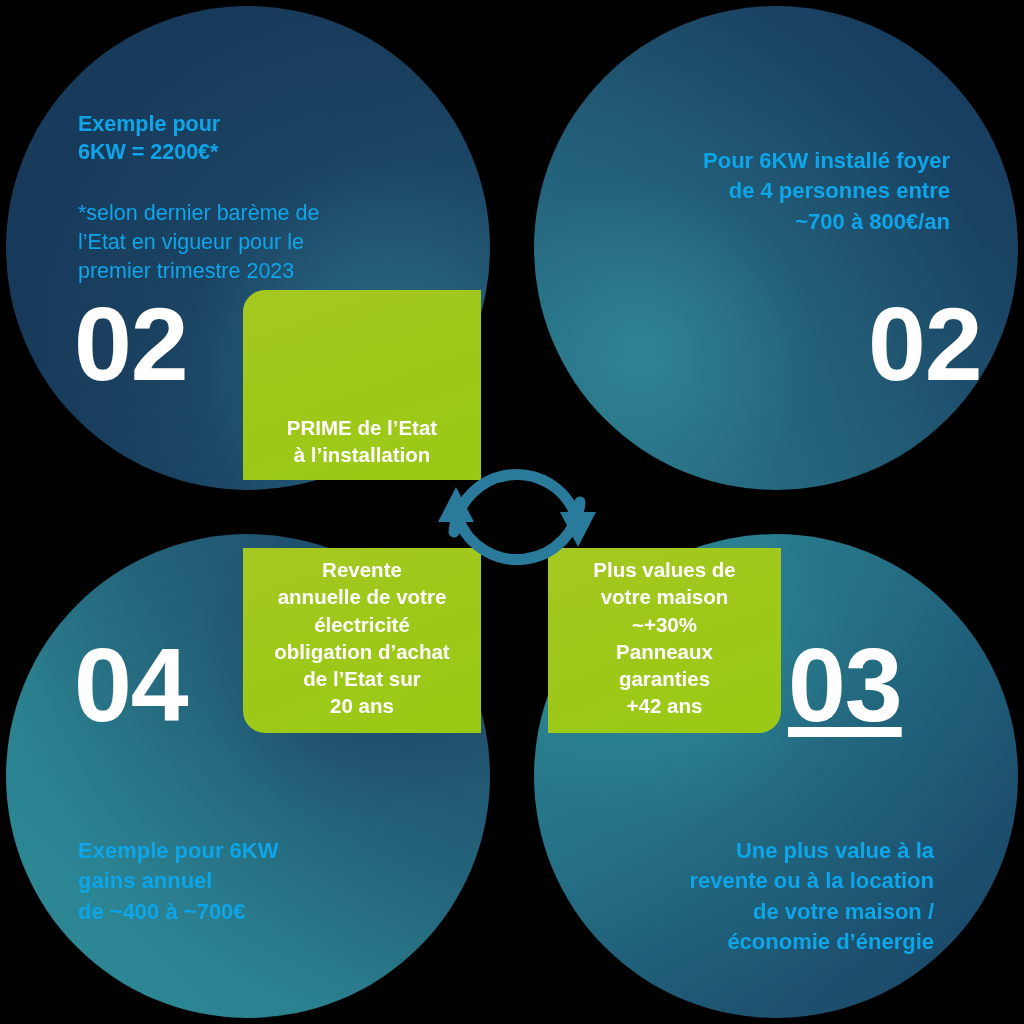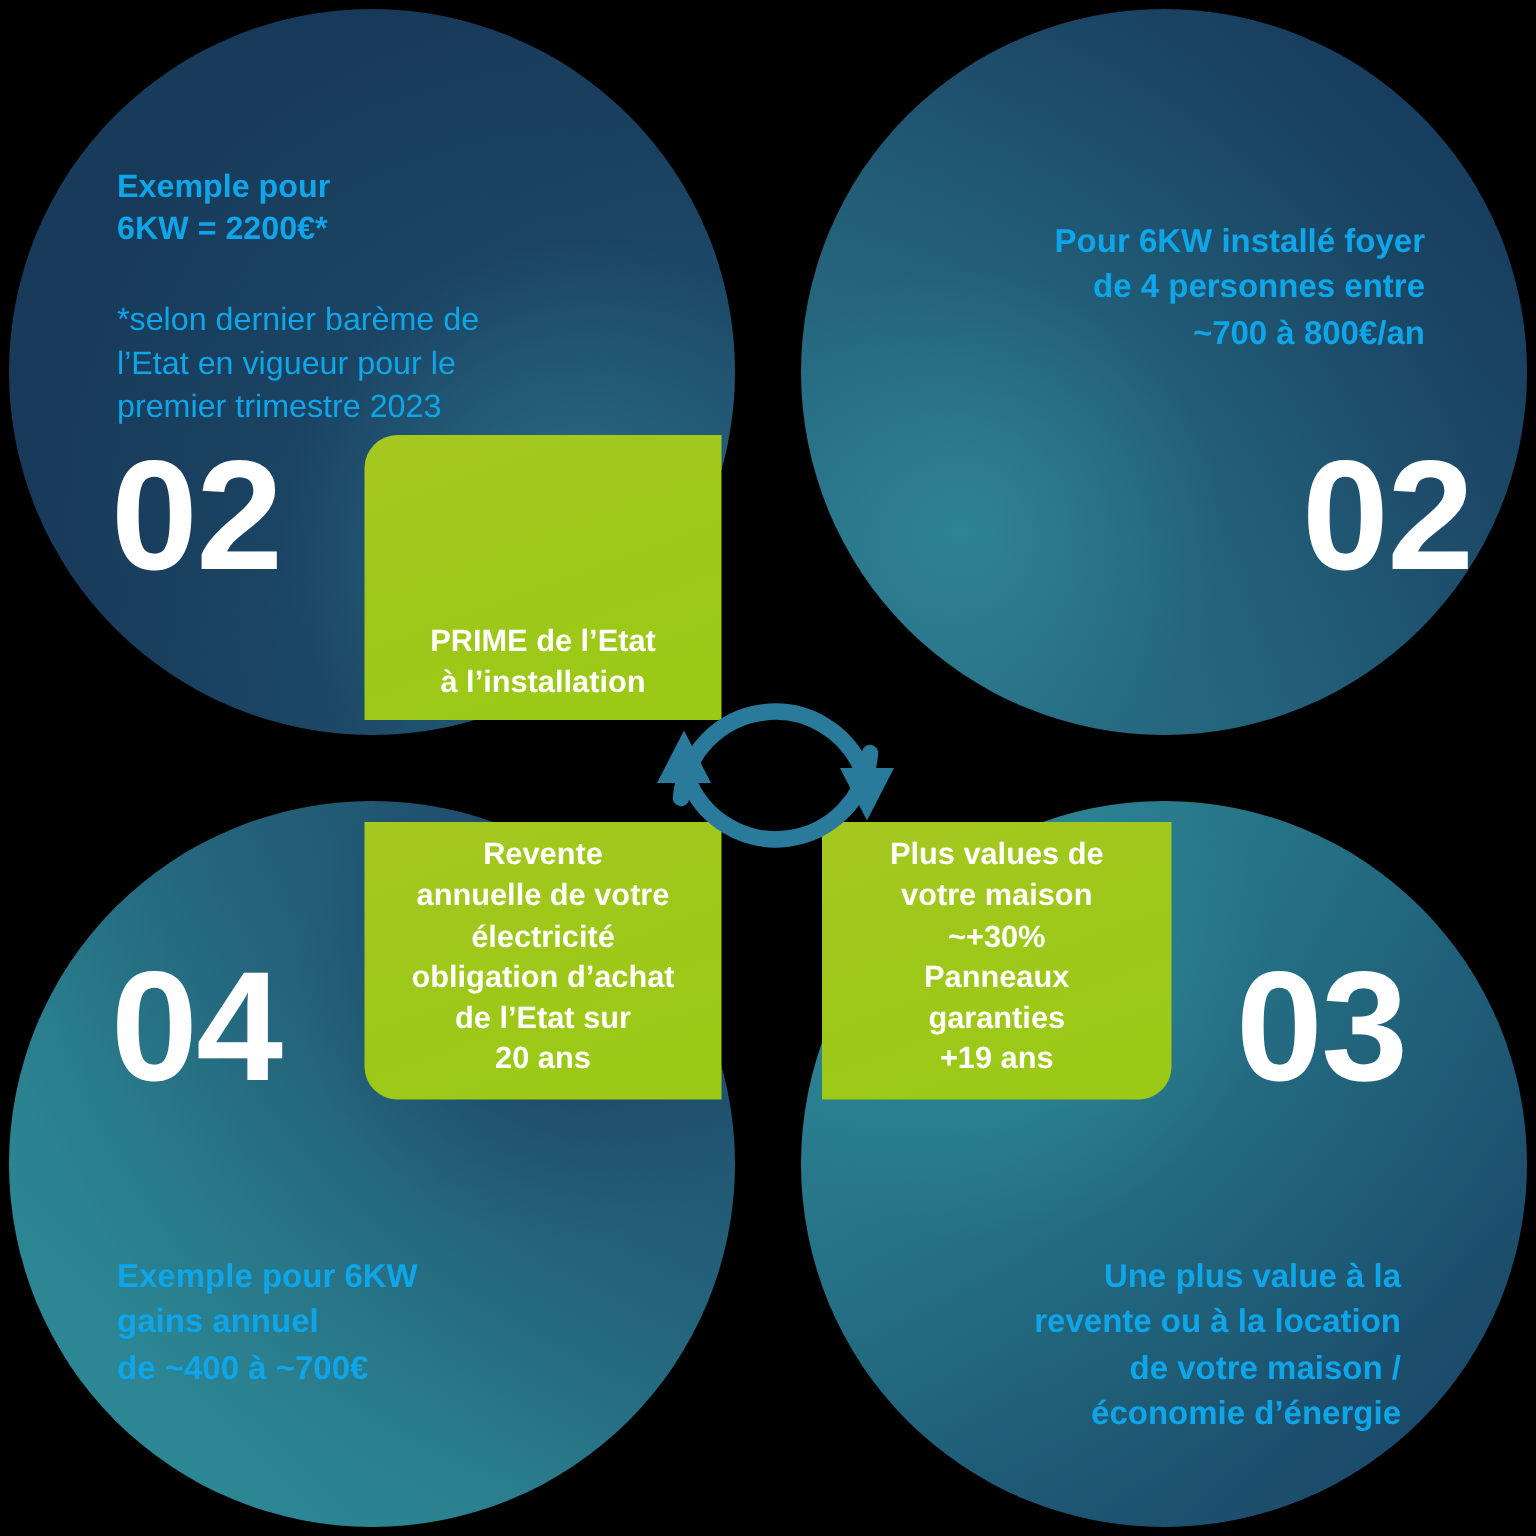--- a/index.html
+++ b/index.html
@@ -38,21 +38,21 @@
     position: absolute;
     color: #ffffff;
     font-weight: bold;
     font-size: 104px;
     line-height: 1;
     letter-spacing: -1px;
     white-space: nowrap;
   }
   #number-01 { left: 74px;  top: 292px; }
   #number-02 { left: 824px; top: 292px; margin-left: 44px; }
-  #number-03 { left: 824px; top: 633px; }
+  #number-03 { left: 788px; top: 633px; text-decoration: underline; }
   #number-04 { left: 74px;  top: 633px; }
 
   
   .outer-text {
     position: absolute;
     color: #0ea5e9;
     white-space: pre-line;
   }
   .outer-text .lead {
     font-weight: bold;
@@ -150,21 +150,21 @@
 à l’installation</span>
   </div>
 
 
   <div class="green-box" id="green-03">
     <span>Plus values de
 votre maison
 ~+30%
 Panneaux
 garanties
-+19 ans</span>
++42 ans</span>
   </div>
 
   <div class="green-box" id="green-04">
     <span>Revente
 annuelle de votre
 électricité
 obligation d’achat
 de l’Etat sur
 20 ans</span>
   </div>

